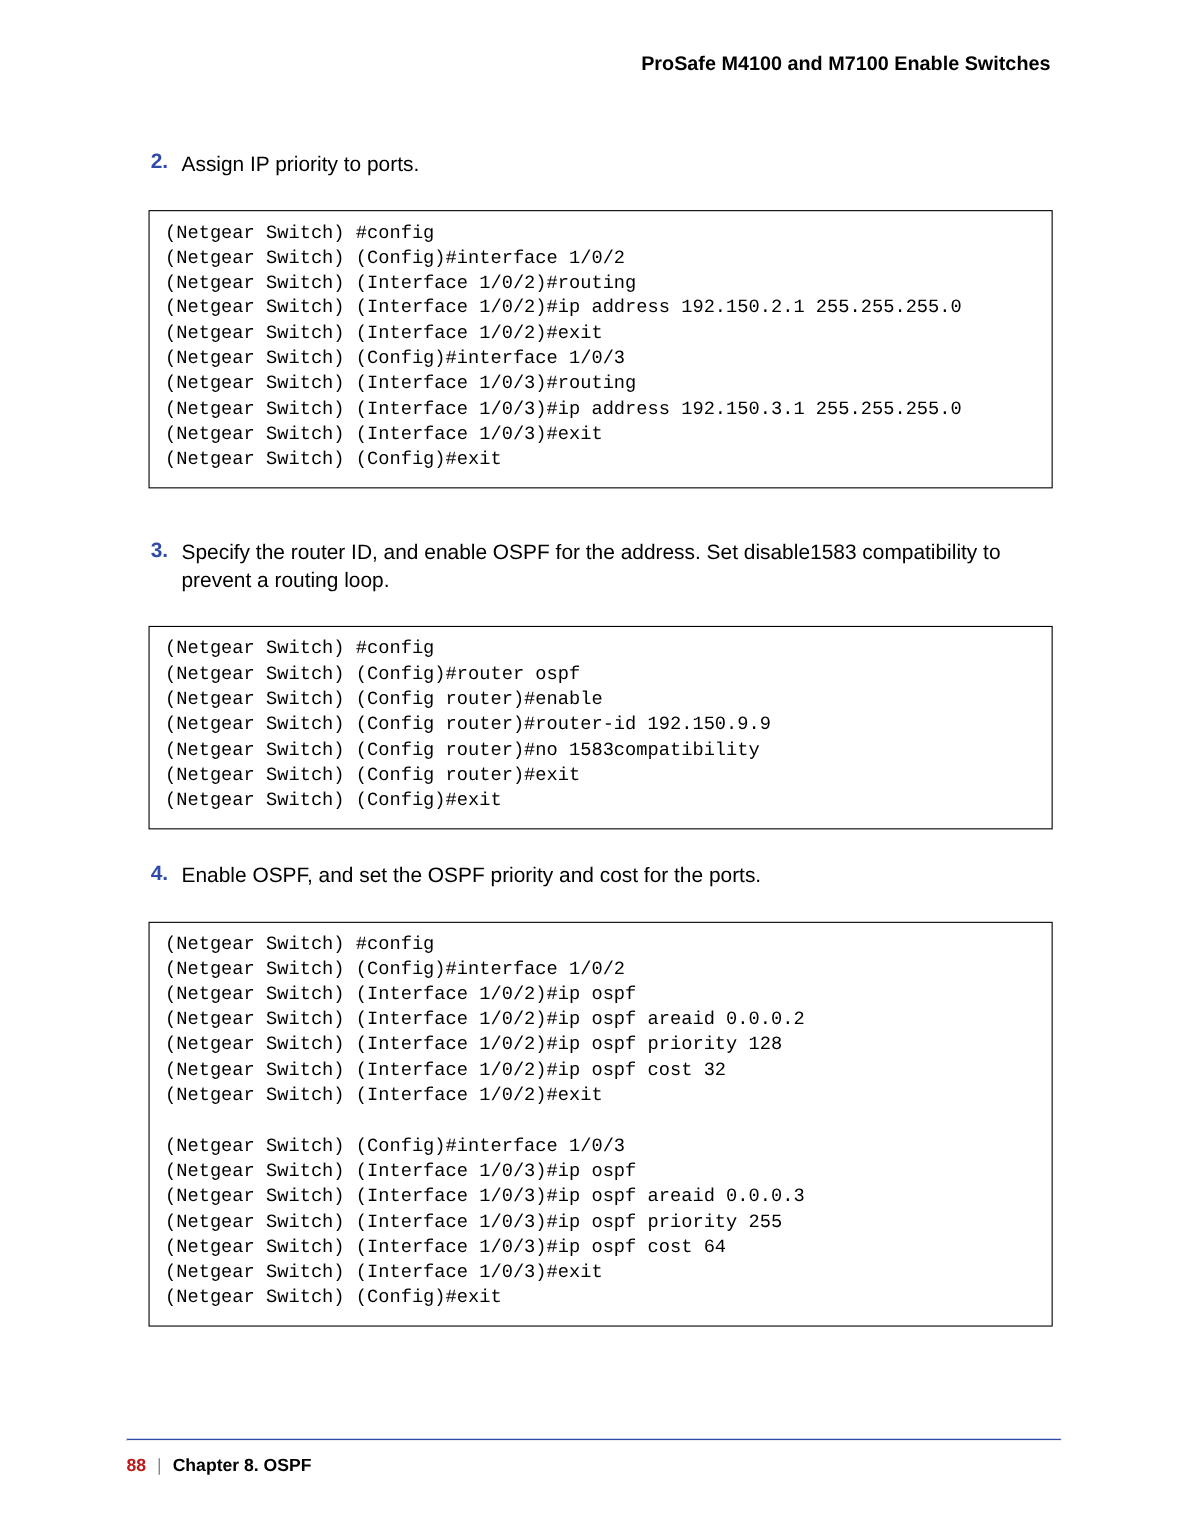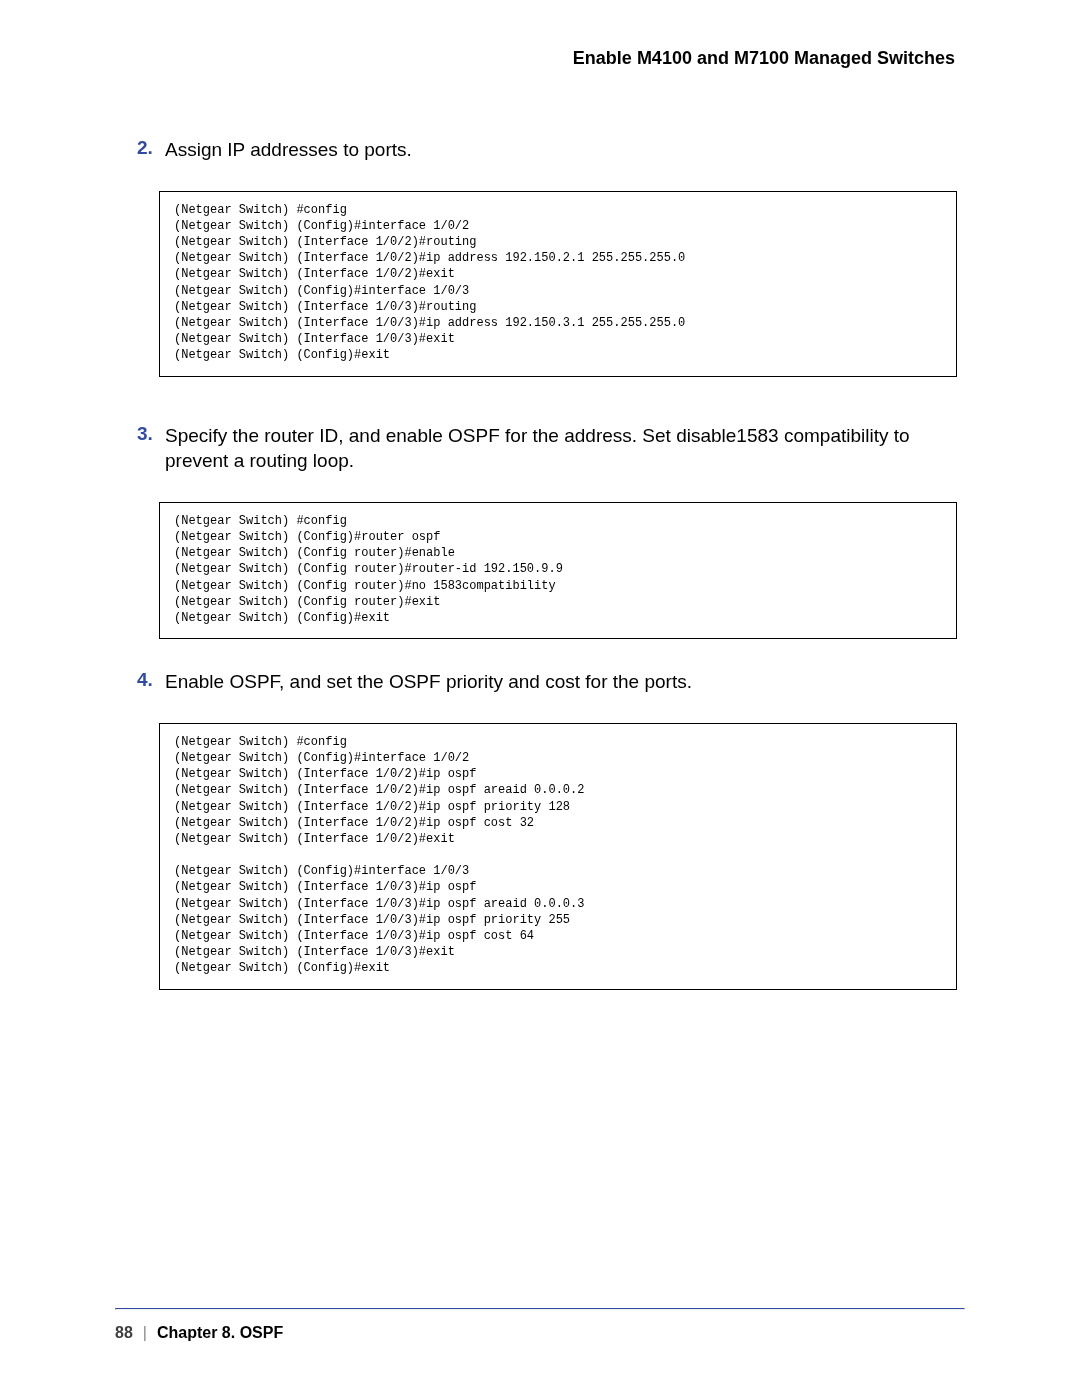--- a/index.html
+++ b/index.html
@@ -35,23 +35,23 @@
     min-width: 28px;
     flex-shrink: 0;
   }
   .step-text {
     font-size: 19px;
     line-height: 1.35;
   }
   .code-block {
     border: 1px solid #000;
     padding: 10px 14px 12px 14px;
-    margin: 0 8px 46px 44px;
+    margin: 0 8px 46px 20px;
     font-family: "Courier New", Courier, monospace;
-    font-size: 12px;
+    font-size: 17px;
     line-height: 1.35;
     white-space: pre;
   }
   .step-3 { margin-top: 2px; }
   .footer-rule {
     border-top: 1px solid #2f4aa8;
     margin: 0;
   }
   .footer {
     position: absolute;
@@ -59,41 +59,41 @@
     right: 115px;
     bottom: 55px;
   }
   .footer-text {
     margin-top: 14px;
     font-size: 16px;
     display: flex;
     align-items: baseline;
   }
   .page-num {
-    color: #404040;
+    color: #b91c1c;
     font-weight: bold;
   }
   .sep {
     color: #888;
     margin: 0 10px;
   }
   .chapter-label {
     font-weight: bold;
   }
 </style>
 </head>
 <body>
 
 <div class="page">
 
-  <div class="header-title">Enable M4100 and M7100 Managed Switches</div>
+  <div class="header-title">ProSafe M4100 and M7100 Enable Switches</div>
 
   <div class="step">
     <div class="step-num">2.</div>
-    <div class="step-text">Assign IP addresses to ports.</div>
+    <div class="step-text">Assign IP priority to ports.</div>
   </div>
   <div class="code-block">(Netgear Switch) #config
 (Netgear Switch) (Config)#interface 1/0/2
 (Netgear Switch) (Interface 1/0/2)#routing
 (Netgear Switch) (Interface 1/0/2)#ip address 192.150.2.1 255.255.255.0
 (Netgear Switch) (Interface 1/0/2)#exit
 (Netgear Switch) (Config)#interface 1/0/3
 (Netgear Switch) (Interface 1/0/3)#routing
 (Netgear Switch) (Interface 1/0/3)#ip address 192.150.3.1 255.255.255.0
 (Netgear Switch) (Interface 1/0/3)#exit

